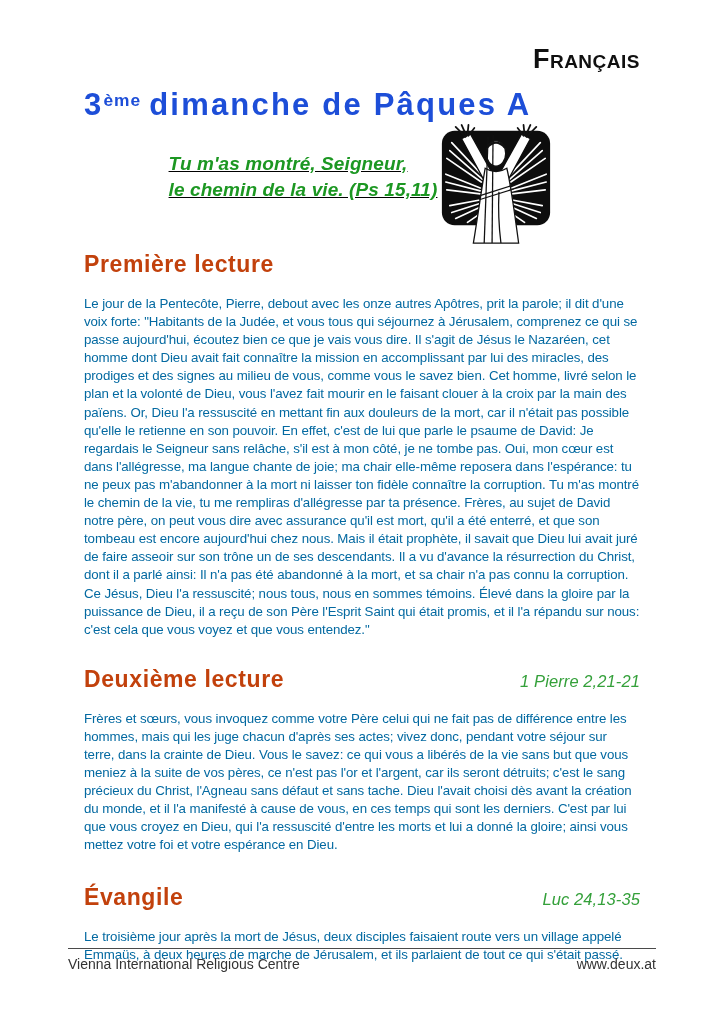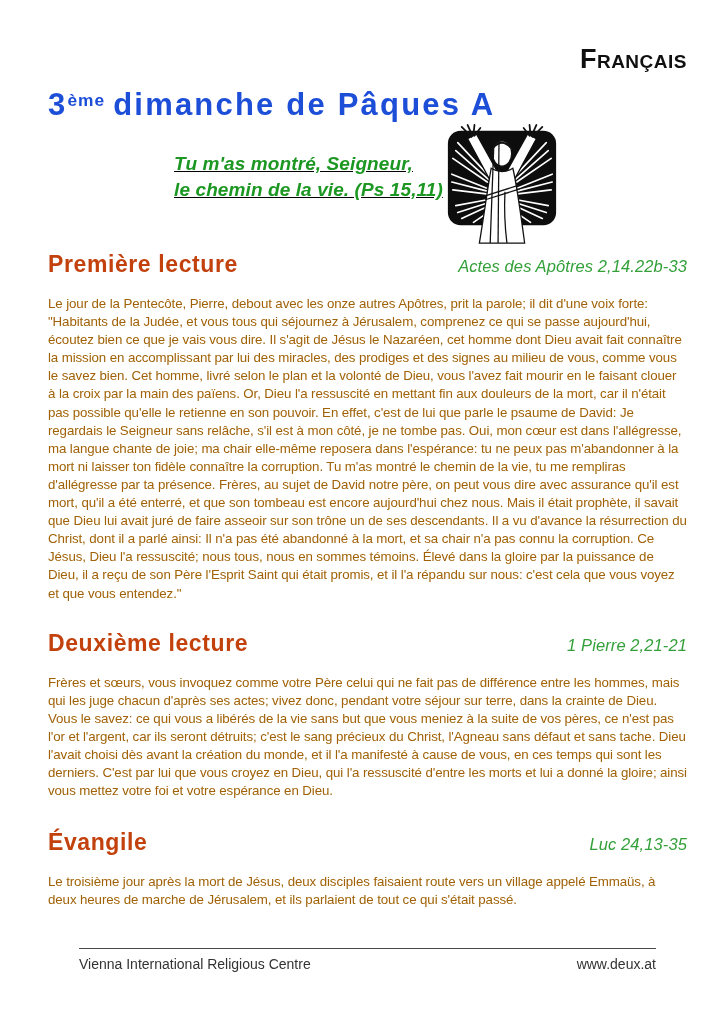--- a/index.html
+++ b/index.html
@@ -3,21 +3,21 @@
 <meta charset="utf-8">
 <style>
   html, body { margin:0; padding:0; }
   body {
     width:724px; height:1024px;
     background:#ffffff;
     font-family:"Liberation Sans", sans-serif;
     position:relative;
     overflow:hidden;
   }
-  .page { position:absolute; inset:0; padding:0 37px; box-sizing:border-box;margin-left:11px; }
+  .page { position:absolute; inset:0; padding:0 84px; box-sizing:border-box; }
 
   .lang-label {
     margin-top:44px;
     text-align:right;
     font-variant:small-caps;
     font-size:27px;
     font-weight:600;
     letter-spacing:.5px;
     color:#101010;
   }
@@ -74,21 +74,21 @@
     color:#34a03a;
     font-style:italic;
     font-size:16.5px;
     letter-spacing:.1px;
   }
   .body-text {
     margin:17px 0 0;
     font-size:13.3px;
     line-height:18.1px;
     letter-spacing:-.1px;
-    color:#a16207;
+    color:#0369a1;
     text-align:left;
   }
   .sec-1 { margin-top:6px; }
   .sec-2 { margin-top:27px; }
   .sec-3 { margin-top:29px; }
 
   .footer {
     position:absolute;
     left:68px; right:68px; top:948px;
     border-top:1px solid #4a4a4a;
@@ -171,21 +171,20 @@
           <line x1="42" y1="78" x2="77" y2="67"></line>
           <path d="M62 70 C61 90 62 106 64 122"></path>
         </g>
       </svg>
     </div>
   </div>
 
   <div class="section sec-1">
     <div class="section-head">
       <h2 class="section-heading">Première lecture</h2>
-      <span class="scripture-ref">Actes des Apôtres 2,14.22b-33</span>
     </div>
     <p class="body-text">Le jour de la Pentecôte, Pierre, debout avec les onze autres Apôtres, prit la parole; il dit d'une voix forte: "Habitants de la Judée, et vous tous qui séjournez à Jérusalem, comprenez ce qui se passe aujourd'hui, écoutez bien ce que je vais vous dire. Il s'agit de Jésus le Nazaréen, cet homme dont Dieu avait fait connaître la mission en accomplissant par lui des miracles, des prodiges et des signes au milieu de vous, comme vous le savez bien. Cet homme, livré selon le plan et la volonté de Dieu, vous l'avez fait mourir en le faisant clouer à la croix par la main des païens. Or, Dieu l'a ressuscité en mettant fin aux douleurs de la mort, car il n'était pas possible qu'elle le retienne en son pouvoir. En effet, c'est de lui que parle le psaume de David: Je regardais le Seigneur sans relâche, s'il est à mon côté, je ne tombe pas. Oui, mon cœur est dans l'allégresse, ma langue chante de joie; ma chair elle-même reposera dans l'espérance: tu ne peux pas m'abandonner à la mort ni laisser ton fidèle connaître la corruption. Tu m'as montré le chemin de la vie, tu me rempliras d'allégresse par ta présence. Frères, au sujet de David notre père, on peut vous dire avec assurance qu'il est mort, qu'il a été enterré, et que son tombeau est encore aujourd'hui chez nous. Mais il était prophète, il savait que Dieu lui avait juré de faire asseoir sur son trône un de ses descendants. Il a vu d'avance la résurrection du Christ, dont il a parlé ainsi: Il n'a pas été abandonné à la mort, et sa chair n'a pas connu la corruption. Ce Jésus, Dieu l'a ressuscité; nous tous, nous en sommes témoins. Élevé dans la gloire par la puissance de Dieu, il a reçu de son Père l'Esprit Saint qui était promis, et il l'a répandu sur nous: c'est cela que vous voyez et que vous entendez."</p>
   </div>
 
   <div class="section sec-2">
     <div class="section-head">
       <h2 class="section-heading">Deuxième lecture</h2>
       <span class="scripture-ref">1 Pierre 2,21-21</span>
     </div>
     <p class="body-text">Frères et sœurs, vous invoquez comme votre Père celui qui ne fait pas de différence entre les hommes, mais qui les juge chacun d'après ses actes; vivez donc, pendant votre séjour sur terre, dans la crainte de Dieu. Vous le savez: ce qui vous a libérés de la vie sans but que vous meniez à la suite de vos pères, ce n'est pas l'or et l'argent, car ils seront détruits; c'est le sang précieux du Christ, l'Agneau sans défaut et sans tache. Dieu l'avait choisi dès avant la création du monde, et il l'a manifesté à cause de vous, en ces temps qui sont les derniers. C'est par lui que vous croyez en Dieu, qui l'a ressuscité d'entre les morts et lui a donné la gloire; ainsi vous mettez votre foi et votre espérance en Dieu.</p>

